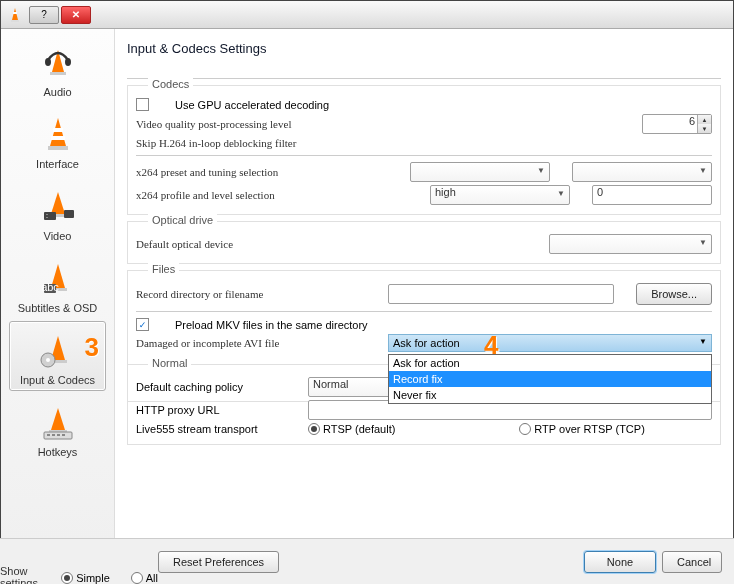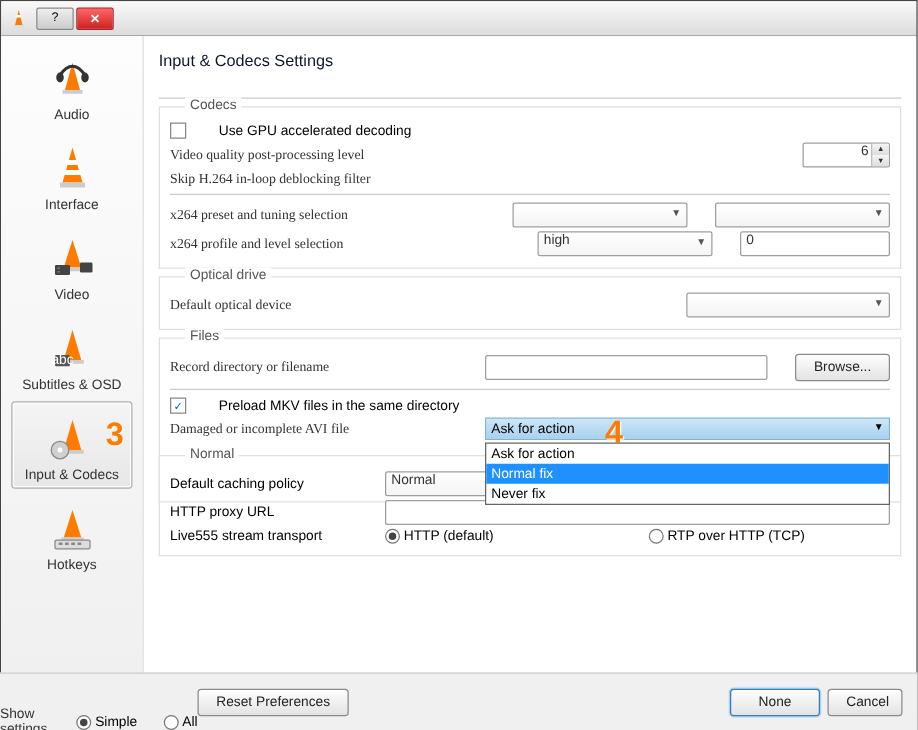--- a/index.html
+++ b/index.html
@@ -209,21 +209,21 @@
         </div>
         <div class="row" style="position:relative;">
           <span class="lbl">Damaged or incomplete AVI file</span>
           <div style="flex:1; position:relative;">
             <div class="dd-selected" style="position:relative;">
               <span>Ask for action</span>
               <span style="position:absolute;right:4px;top:2px;font-size:8px;">▼</span>
             </div>
             <div class="dropdown-open" style="left:0;right:0;top:20px;">
               <div class="dd-item">Ask for action</div>
-              <div class="dd-item hl">Normal fix</div>
+              <div class="dd-item hl">Record fix</div>
               <div class="dd-item">Never fix</div>
             </div>
             <span class="annot-num" style="left:96px; top:-4px;">4</span>
           </div>
         </div>
         <div style="height:40px;"></div>
       </div>
 
       <div class="group" style="margin-top:-44px;">
         <span class="group-title">Normal</span>
@@ -232,26 +232,26 @@
           <div class="select" style="flex:1;"><span>Normal</span></div>
         </div>
         <div class="row">
           <span style="width:150px;">HTTP proxy URL</span>
           <div class="input-text" style="flex:1;"><span></span></div>
         </div>
         <div class="row">
           <span style="width:150px;">Live555 stream transport</span>
           <div class="radio checked">
               <span class="dot"></span>
-              <span>HTTP (default)</span>
+              <span>RTSP (default)</span>
             </div>
           <span style="width:80px;"></span>
           <div class="radio">
               <span class="dot"></span>
-              <span>RTP over HTTP (TCP)</span>
+              <span>RTP over RTSP (TCP)</span>
             </div>
         </div>
       </div>
     </div>
   </div>
 
   <div class="bottom-bar">
     <div class="show-settings" style="margin-left:-12px;">
       <span class="title">Show settings</span>
       <div class="radios">

